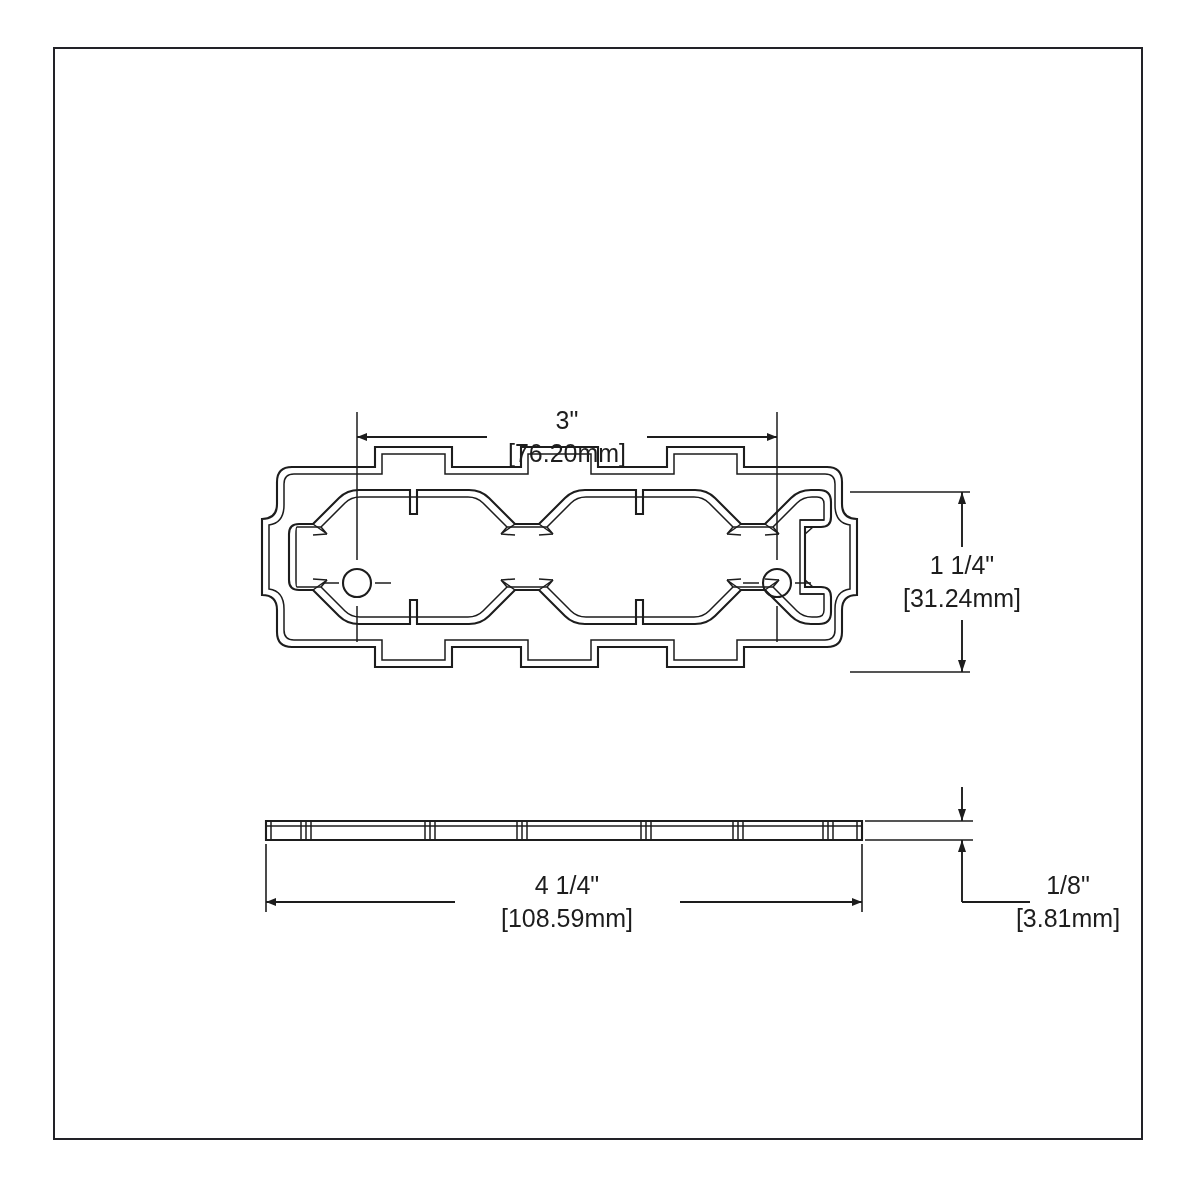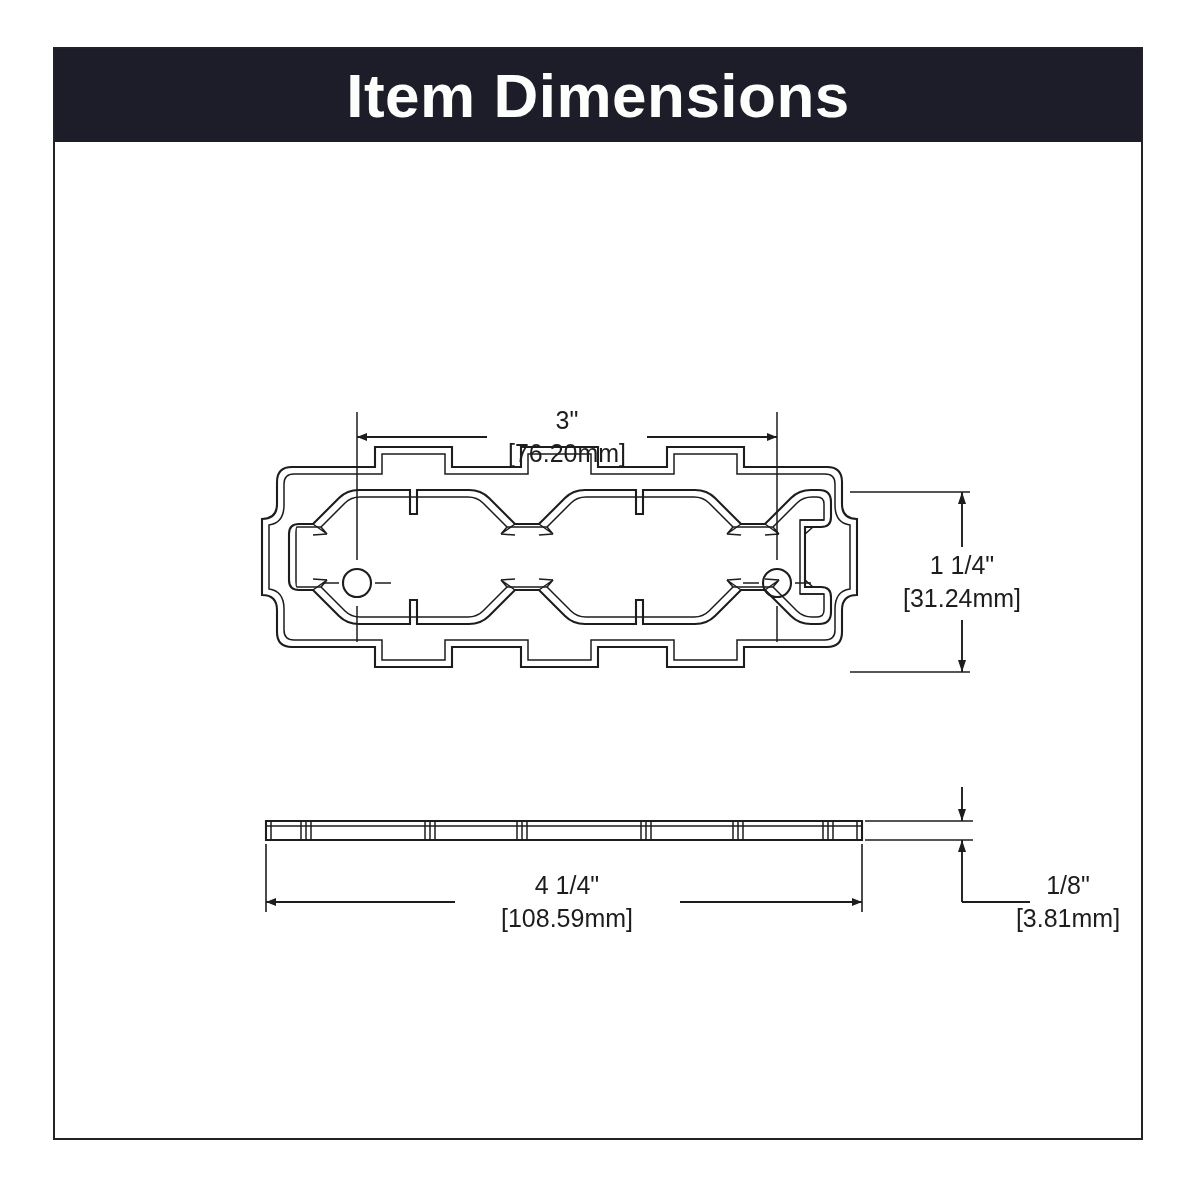--- a/index.html
+++ b/index.html
@@ -76,23 +76,20 @@
     text-anchor: middle;
     dominant-baseline: alphabetic;
   }
 </style>
 </head>
 <body>
 
 <div id="page">
   <div id="frame">
 
-    <div id="banner">
-      <span id="banner-title">Item Dimensions</span>
-    </div>
 
     <div id="drawing-area">
 
       <svg class="dwg" width="1086" height="996" viewBox="0 0 1086 996">
 
         <g>
           <path class="ln hv" d="
             M 222 362
             L 222 340
             Q 222 325 237 325

